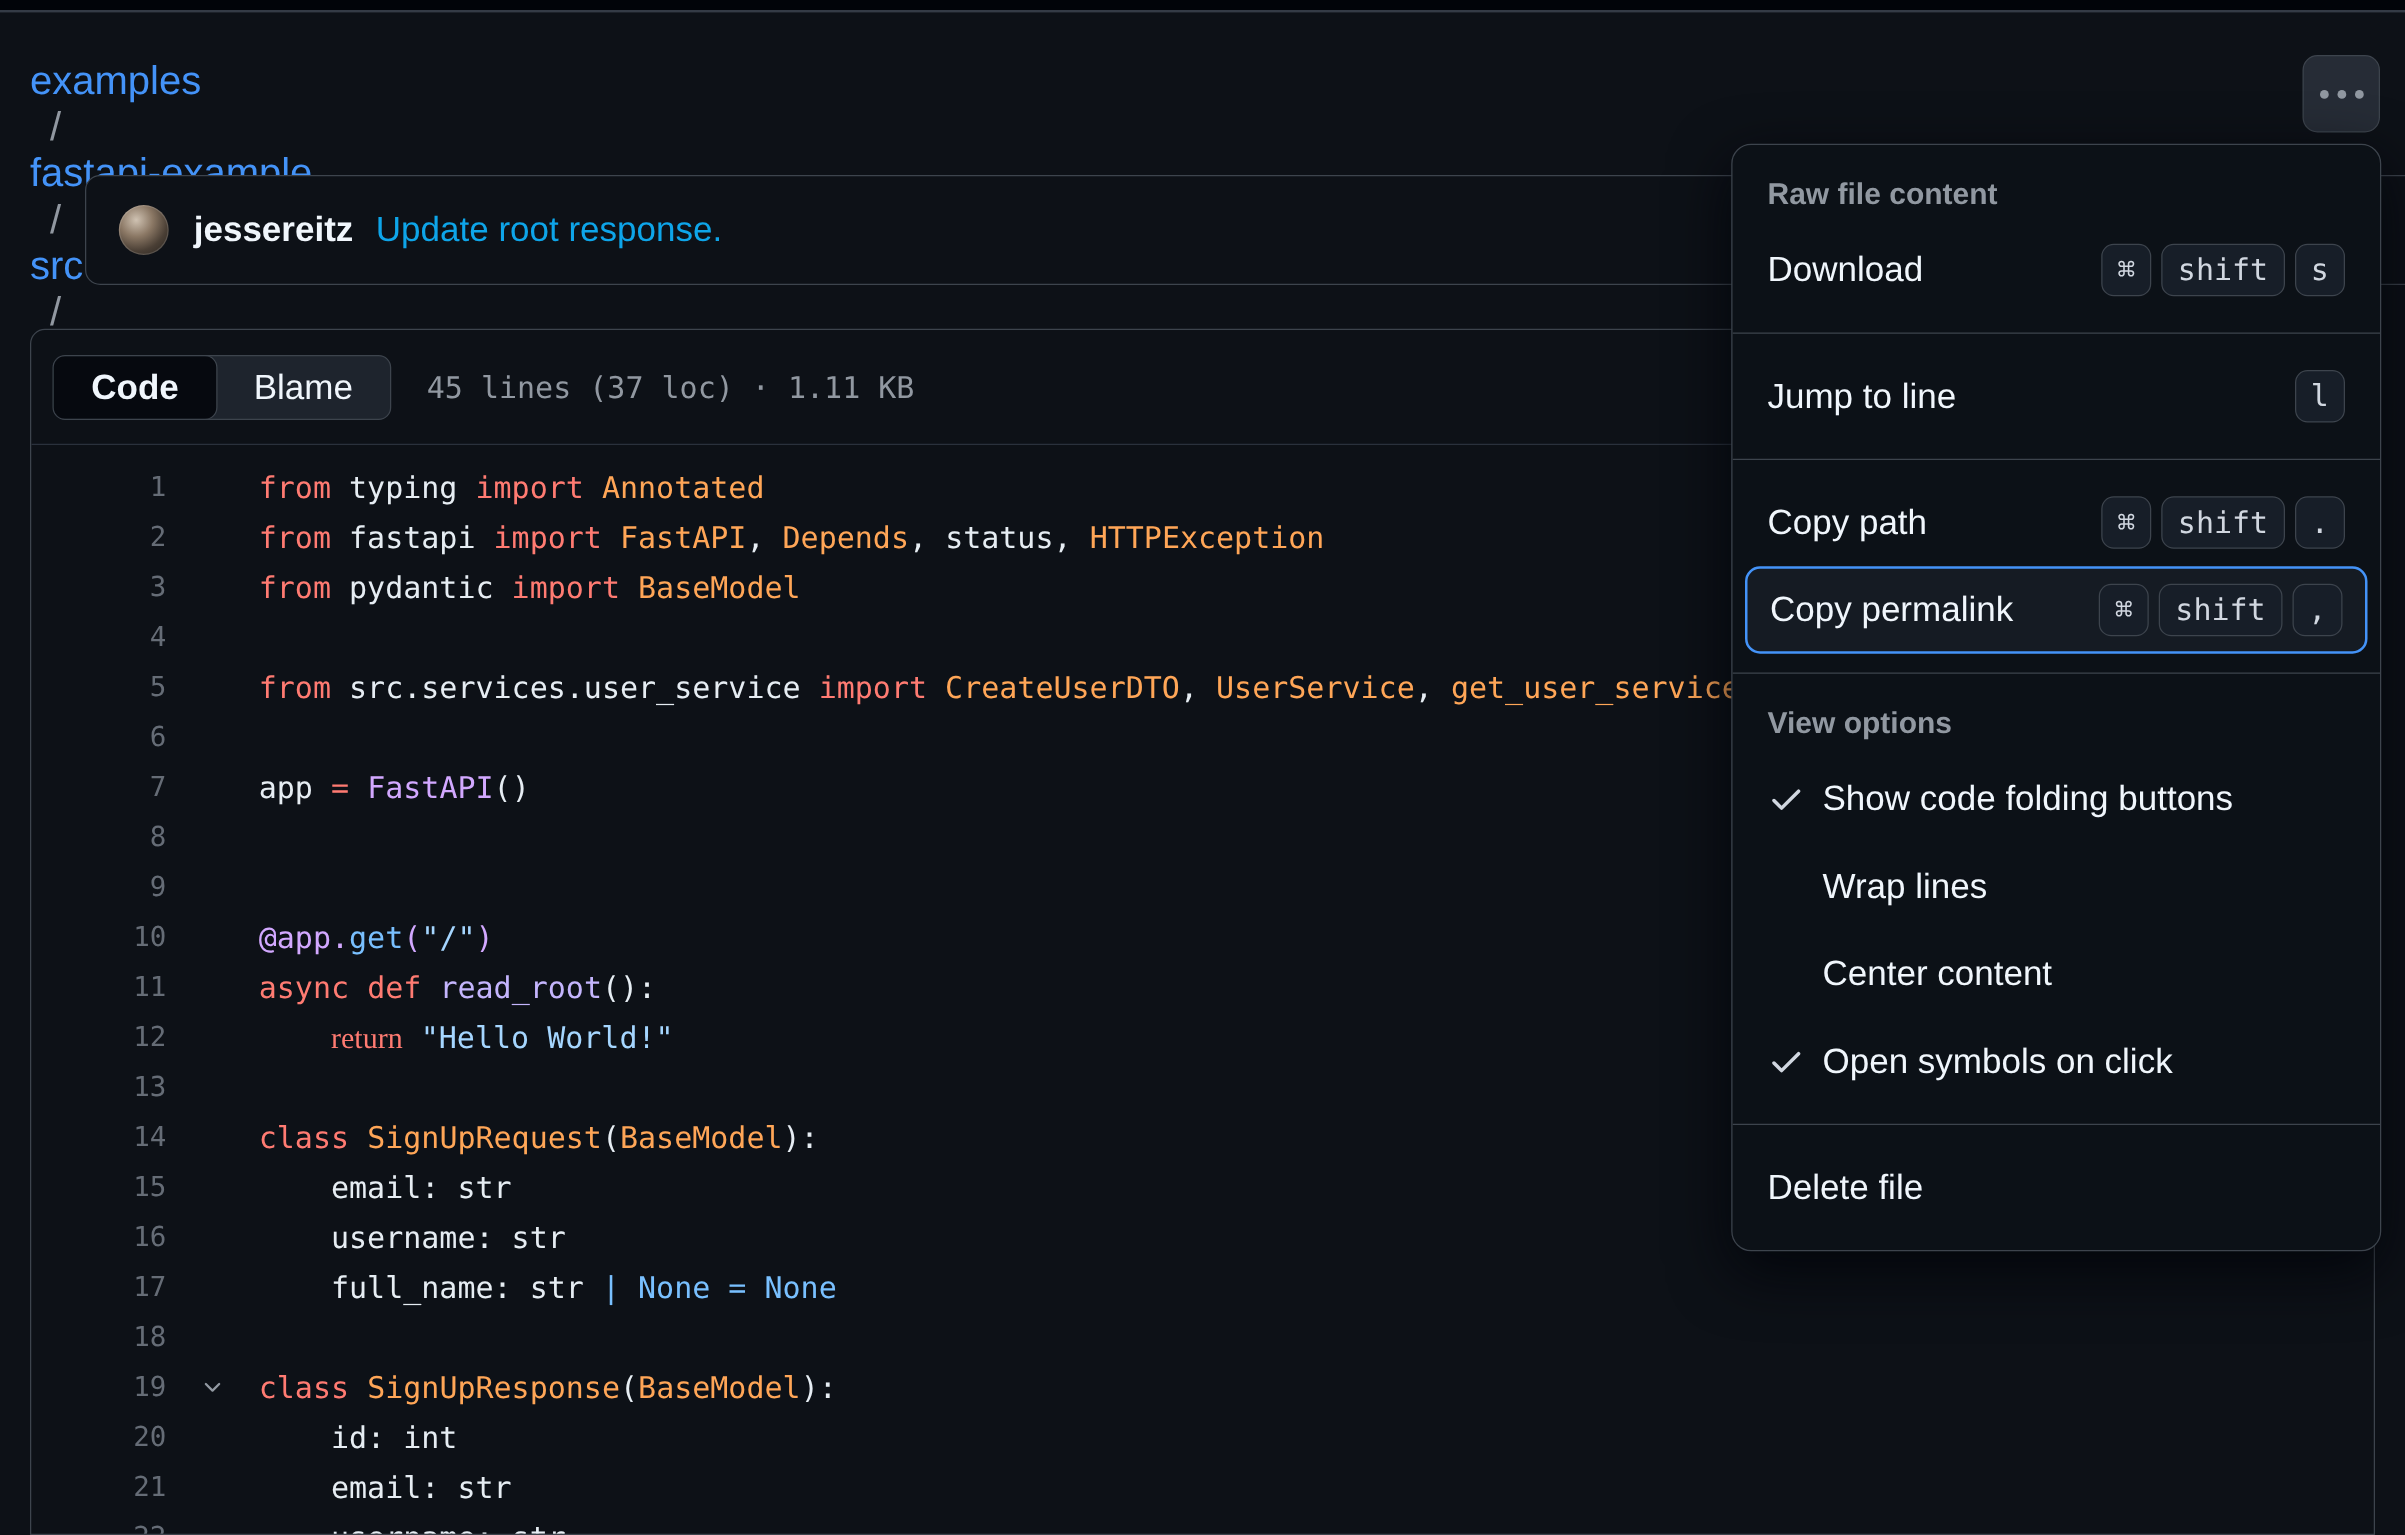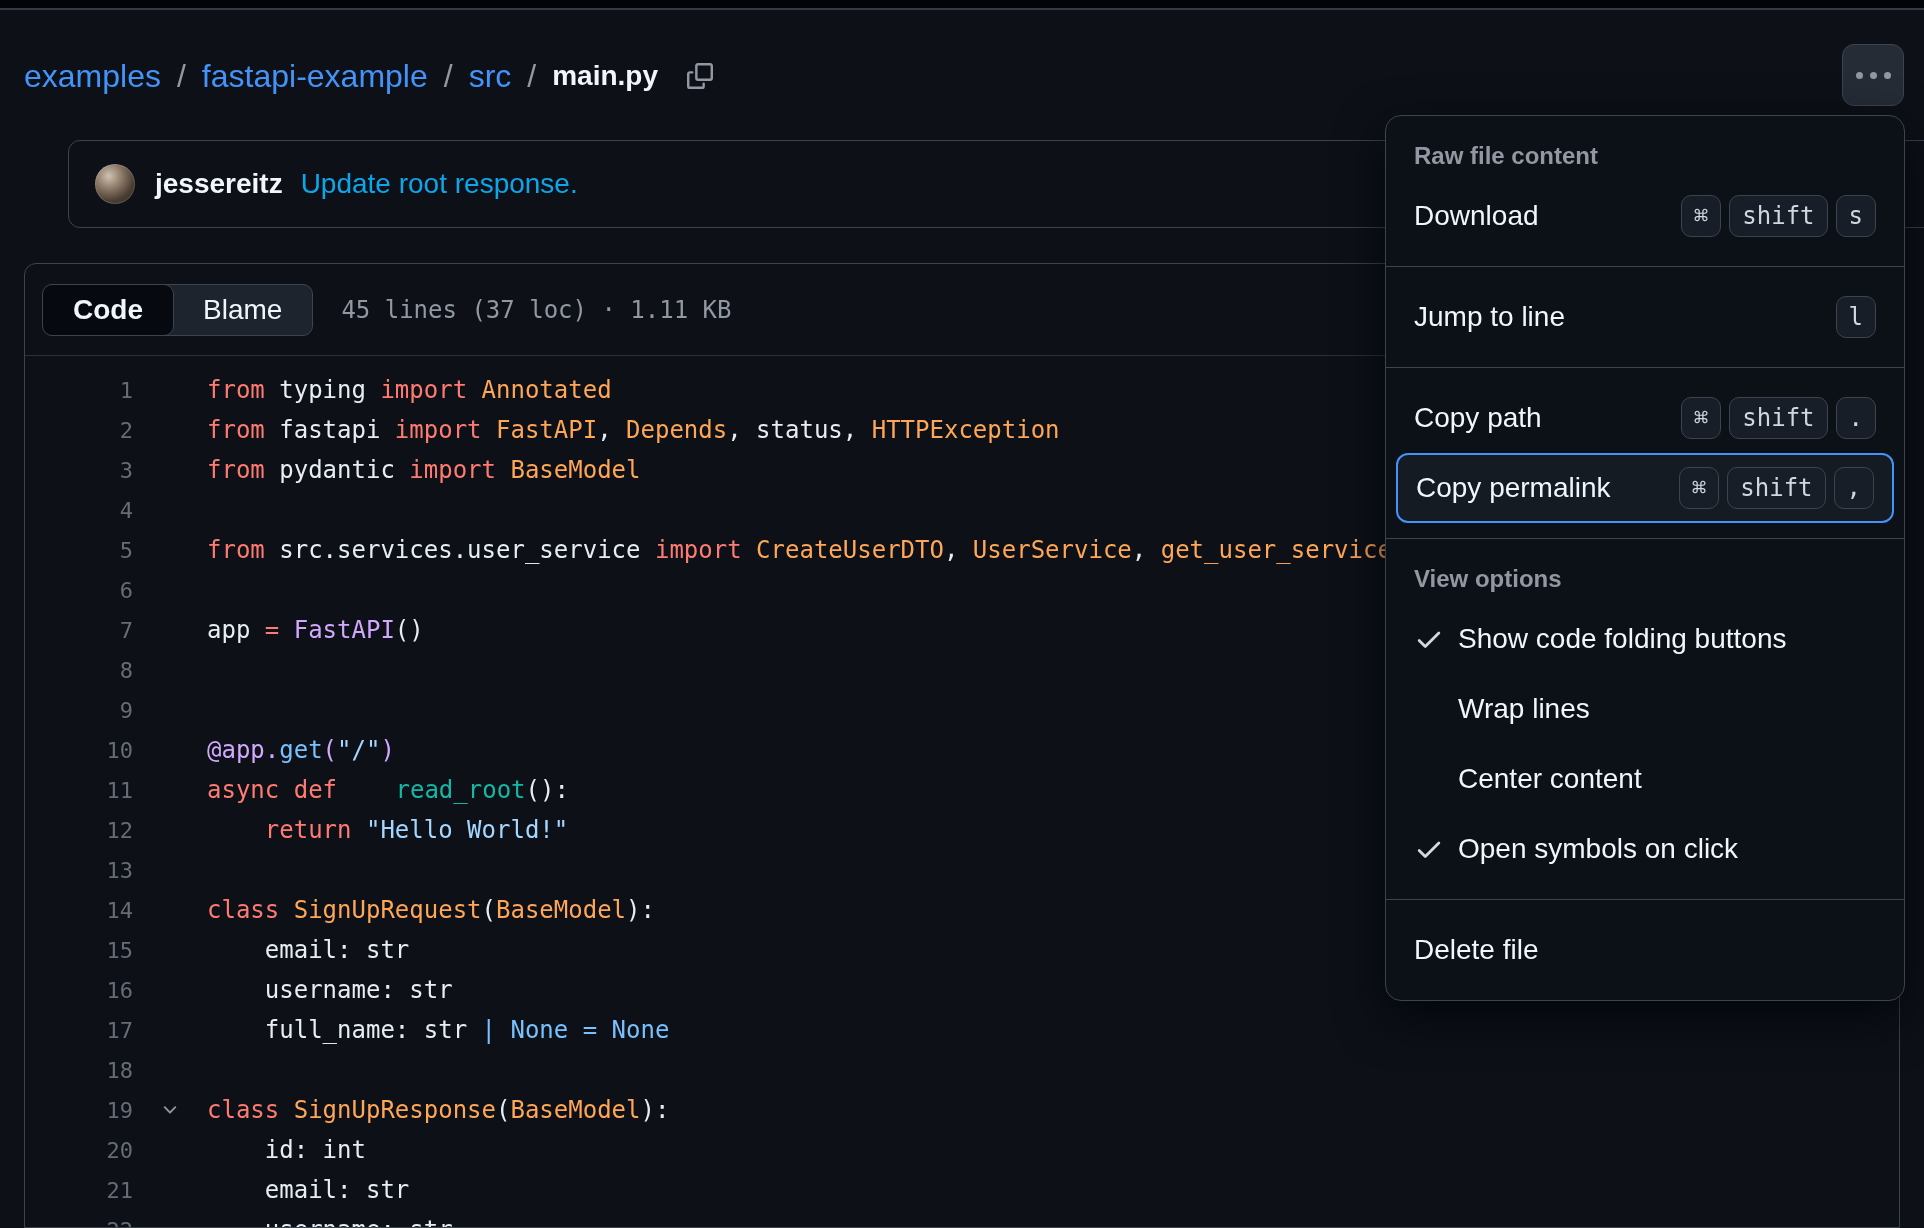--- a/index.html
+++ b/index.html
@@ -3,21 +3,21 @@
 <meta charset="utf-8">
 <style>
   html,body{margin:0;padding:0;background:#0d1117;}
   *{box-sizing:border-box;}
   #stage{position:relative;width:1924px;height:1228px;background:#0d1117;overflow:hidden;
          font-family:"Liberation Sans",sans-serif;color:#f0f6fc;}
   
   .topstrip{position:absolute;top:0;left:0;width:100%;height:10px;background:#010409;
             border-bottom:2px solid #343b46;}
   
-  .crumbrow{position:absolute;top:46px;left:24px;height:60px;display:flex;align-items:center;}
+  .crumbrow{position:absolute;top:46px;left:24px;height:60px;display:flex;flex-direction:column;}
   .crumb-link{color:#4493f8;font-size:32px;text-decoration:none;cursor:pointer;}
   .crumb-sep{color:#9198a1;font-size:32px;margin:0 16px;}
   .crumb-current{color:#f0f6fc;font-size:28px;font-weight:600;}
   .copybtn{margin-left:22px;width:40px;height:40px;display:flex;align-items:center;justify-content:center;
            border-radius:8px;cursor:pointer;}
   
   .kebab{position:absolute;top:44px;right:20px;width:62px;height:62px;border-radius:12px;
          background:#262c36;border:1px solid #3d444d;display:flex;align-items:center;
          justify-content:center;gap:7px;cursor:pointer;}
   .kebab i{width:7px;height:7px;border-radius:50%;background:#9198a1;display:block;}
@@ -150,26 +150,26 @@
           <code class="src"></code>
         </div>
         <div class="cl">
           <span class="ln">10</span>
           <span class="fold"></span>
           <code class="src"><span style="color: rgb(210, 168, 255);">@app.</span><span style="color: rgb(121, 192, 255);">get</span><span style="color: rgb(210, 168, 255);">(</span><span style="color: rgb(165, 214, 255);">"/"</span><span style="color: rgb(210, 168, 255);">)</span></code>
         </div>
         <div class="cl">
           <span class="ln">11</span>
           <span class="fold"></span>
-          <code class="src"><span style="color: rgb(255, 123, 114);">async</span><span style="color: rgb(230, 237, 243);"> </span><span style="color: rgb(255, 123, 114);">def</span><span style="color: rgb(230, 237, 243);"> </span><span style="color: #14b8a6; margin-left: 44px;">read_root</span><span style="color: rgb(230, 237, 243);">():</span></code>
+          <code class="src"><span style="color: rgb(255, 123, 114);">async</span><span style="color: rgb(230, 237, 243);"> </span><span style="color: rgb(255, 123, 114);">def</span><span style="color: rgb(230, 237, 243);"> </span><span style="color: #c4b5fd;">read_root</span><span style="color: rgb(230, 237, 243);">():</span></code>
         </div>
         <div class="cl">
           <span class="ln">12</span>
           <span class="fold"></span>
-          <code class="src"><span style="color: rgb(230, 237, 243);">    </span><span style="color: rgb(255, 123, 114);">return</span><span style="color: rgb(230, 237, 243);"> </span><span style="color: rgb(165, 214, 255);">"Hello World!"</span></code>
+          <code class="src"><span style="color: rgb(230, 237, 243);">    </span><span style="color: rgb(255, 123, 114); font-family: Liberation Serif, serif;">return</span><span style="color: rgb(230, 237, 243);"> </span><span style="color: rgb(165, 214, 255);">"Hello World!"</span></code>
         </div>
         <div class="cl">
           <span class="ln">13</span>
           <span class="fold"></span>
           <code class="src"></code>
         </div>
         <div class="cl">
           <span class="ln">14</span>
           <span class="fold"></span>
           <code class="src"><span style="color: rgb(255, 123, 114);">class</span><span style="color: rgb(230, 237, 243);"> </span><span style="color: rgb(255, 166, 87);">SignUpRequest</span><span style="color: rgb(230, 237, 243);">(</span><span style="color: rgb(255, 166, 87);">BaseModel</span><span style="color: rgb(230, 237, 243);">):</span></code>

